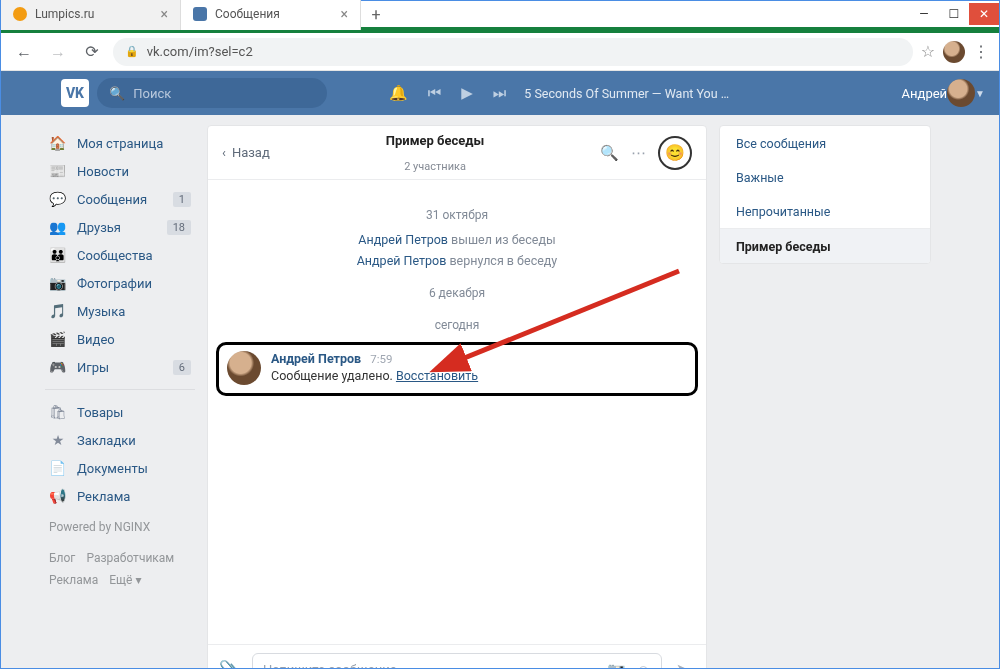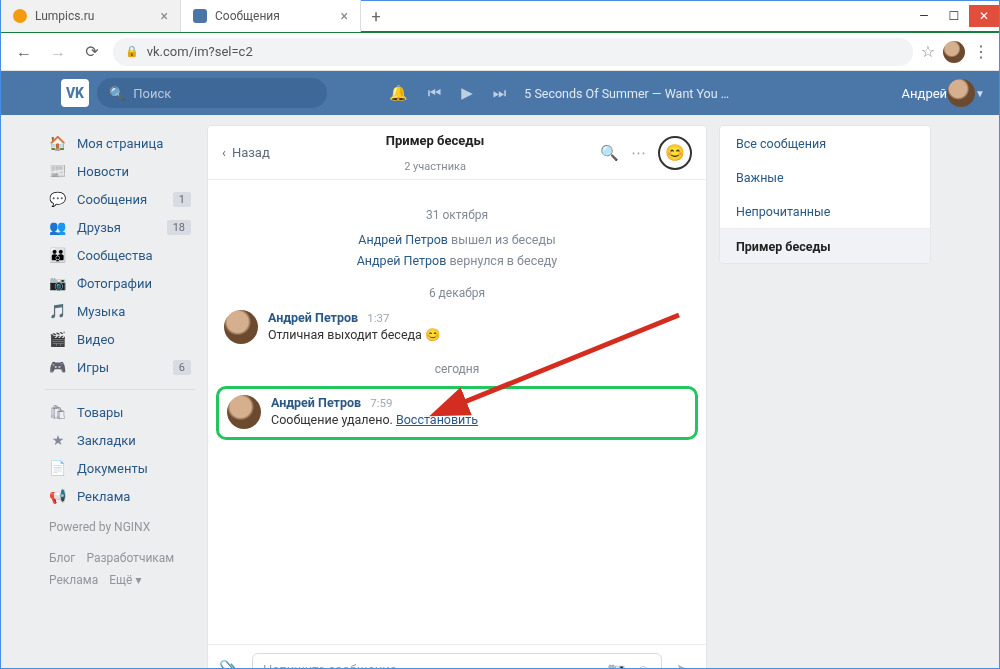--- a/index.html
+++ b/index.html
@@ -1,20 +1,20 @@
 <!DOCTYPE html>
 <html><head>
 <meta charset="utf-8">
 <style>
 * { margin: 0; padding: 0; box-sizing: border-box; font-family: -apple-system, BlinkMacSystemFont, Roboto, Helvetica, Arial, sans-serif; }
 body { background: #fff; width: 1000px; height: 669px; overflow: hidden; }
 
 
 .window { border: 1px solid #4a8de4; width: 1000px; height: 669px; display: flex; flex-direction: column; }
-.titlebar { height: 32px; background: #fff; display: flex; align-items: center; border-bottom: 2px solid #15803d; }
+.titlebar { height: 32px; background: #fff; display: flex; align-items: center; border-bottom: 6px solid #15803d; }
 .tab { height: 32px; display: flex; align-items: center; padding: 0 12px; gap: 8px; font-size: 12px; color: #555; border-right: 1px solid #ddd; min-width: 180px; background: #f1f1f1; }
 .tab.active { background: #fff; }
 .tab .favicon { width: 14px; height: 14px; border-radius: 50%; }
 .tab .close { margin-left: auto; color: #888; font-size: 14px; cursor: pointer; }
 .newtab { width: 30px; text-align: center; color: #666; font-size: 16px; cursor: pointer; }
 .winbtns { margin-left: auto; display: flex; }
 .winbtn { width: 30px; height: 22px; display: flex; align-items: center; justify-content: center; font-size: 12px; cursor: pointer; color:#333; }
 .winbtn.min { background: #fff; }
 .winbtn.max { background: #fff; }
 .winbtn.cls { background: #e04f3c; color: #fff; }
@@ -69,21 +69,21 @@
 .sysmsg b { color: #2a5885; font-weight: 400; }
 
 .msg { display: flex; gap: 10px; margin: 8px 0 14px; }
 .msg .ava { width: 34px; height: 34px; border-radius: 50%; background: radial-gradient(circle at 40% 35%, #d6b08e 0 35%, #6b4a30 45% 100%); }
 .msg .body { font-size: 12.5px; }
 .msg .body .name { color: #2a5885; font-weight: 700; font-size: 12.5px; }
 .msg .body .time { color: #9fa6b1; font-weight: 400; margin-left: 6px; font-size: 11.5px; }
 .msg .body .txt { color: #333; margin-top: 2px; }
 .msg .body .txt .restore { color: #2a5885; cursor: pointer; text-decoration: underline; }
 
-.highlightbox { border: 3px solid #22c55e; border-radius: 10px; padding: 6px 8px 8px; margin: 0 -8px; position: relative; }
+.highlightbox { border: 3px solid #000000; border-radius: 10px; padding: 6px 8px 8px; margin: 0 -8px; position: relative; }
 
 .composer { border-top: 1px solid #ebecee; height: 50px; display: flex; align-items: center; padding: 0 10px; gap: 8px; }
 .composer .attach { color: #a1a8b3; font-size: 18px; cursor: pointer; width: 26px; text-align:center; }
 .composer .field { flex: 1; height: 34px; border: 1px solid #d8dbe0; border-radius: 6px; display: flex; align-items: center; padding: 0 10px; color: #99a2ad; font-size: 13px; gap: 8px; }
 .composer .field .righticons { margin-left: auto; display: flex; gap: 10px; color: #bfc5ce; font-size: 15px; }
 .composer .send { color: #a8b0bb; font-size: 18px; cursor: pointer; width: 26px; text-align:center; }
 
 
 .rightcol { width: 212px; }
 .rightbox { background: #fff; border: 1px solid #e4e5e7; border-radius: 4px; overflow: hidden; }
@@ -241,28 +241,20 @@
 
         <div class="chatbody">
           <div class="dateline">31 октября</div>
           <div class="sysmsg">
             <b>Андрей Петров</b><span> вышел из беседы</span>
           </div>
           <div class="sysmsg">
             <b>Андрей Петров</b><span> вернулся в беседу</span>
           </div>
           <div class="dateline">6 декабря</div>
-          <div class="msg">
-            <div class="ava"></div>
-            <div class="body">
-              <span class="name">Андрей Петров</span>
-              <span class="time">1:37</span>
-              <div class="txt">Отличная выходит беседа 😊</div>
-            </div>
-          </div>
           <div class="dateline">сегодня</div>
 
           <div class="highlightbox">
             <svg class="arrow-svg" width="260" height="110" viewBox="0 0 260 110" style="left:210px;top:-80px;">
               <defs>
                   <marker id="ah" markerWidth="10" markerHeight="10" refX="2" refY="3" orient="auto">
                 <path d="M0,0 L0,6 L8,3 z" fill="#d52c20"></path>
                   </marker>
                 </defs>
               <path d="M250,6 L28,96" stroke="#d52c20" stroke-width="5" marker-end="url(#ah)"></path>

